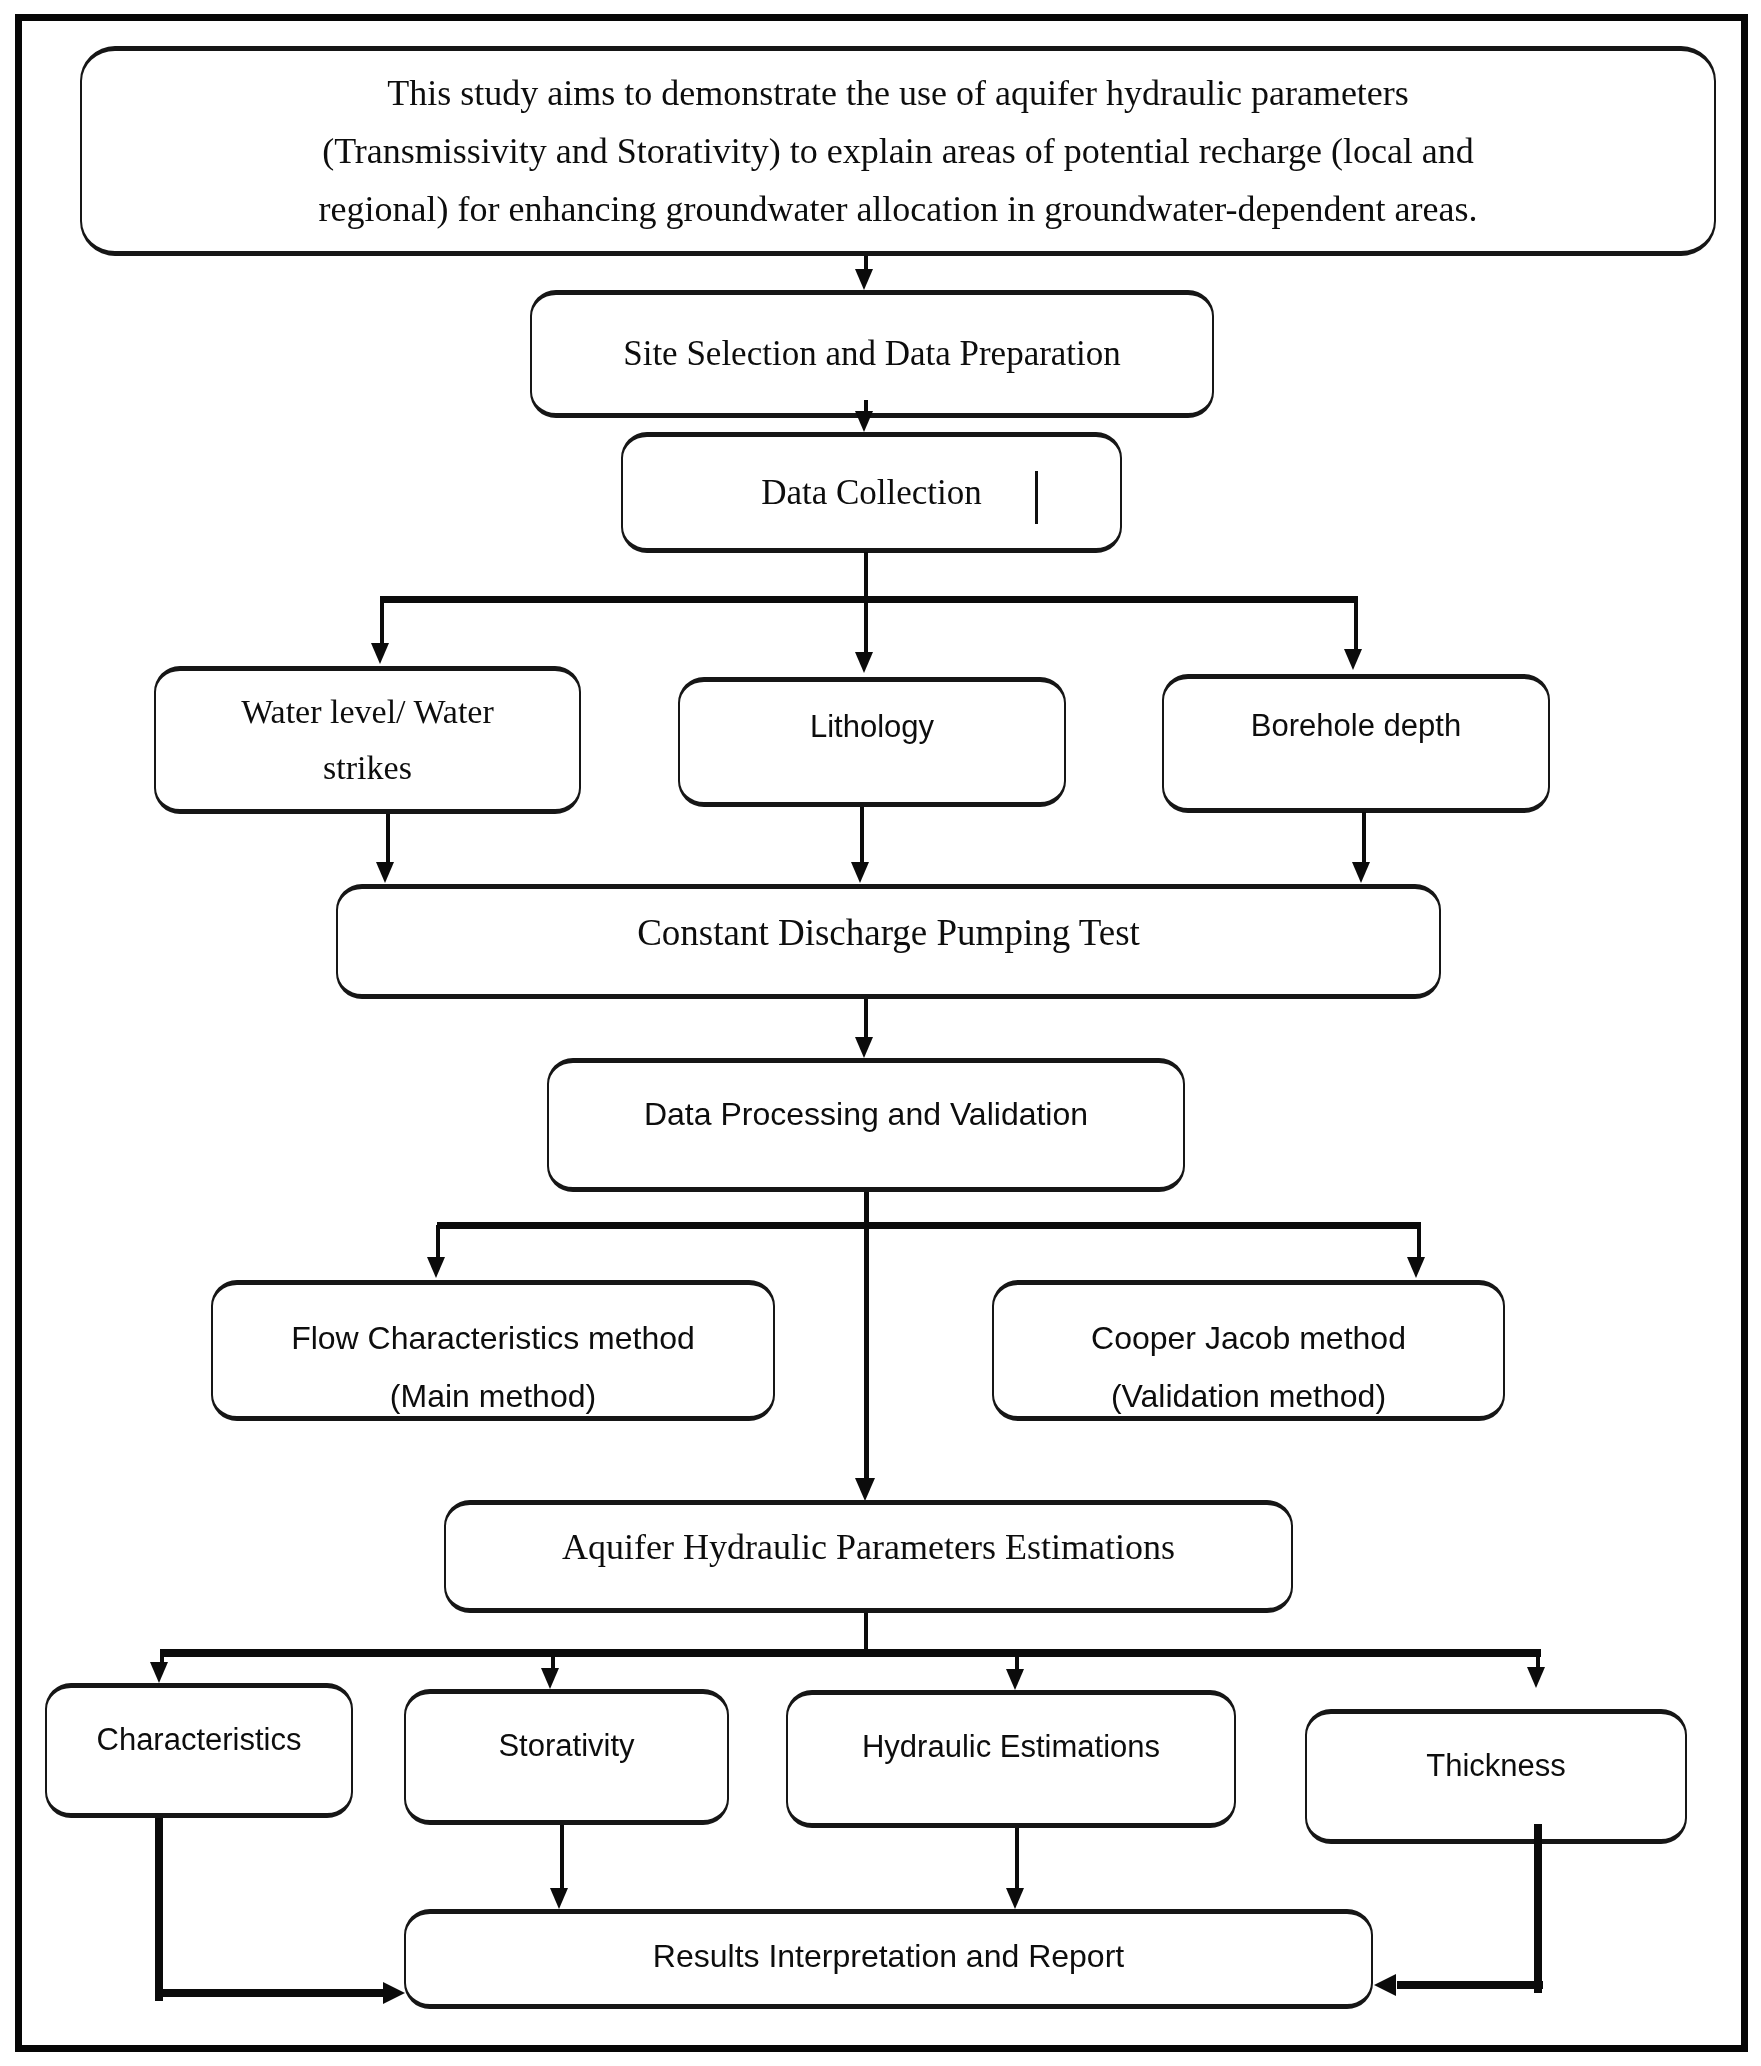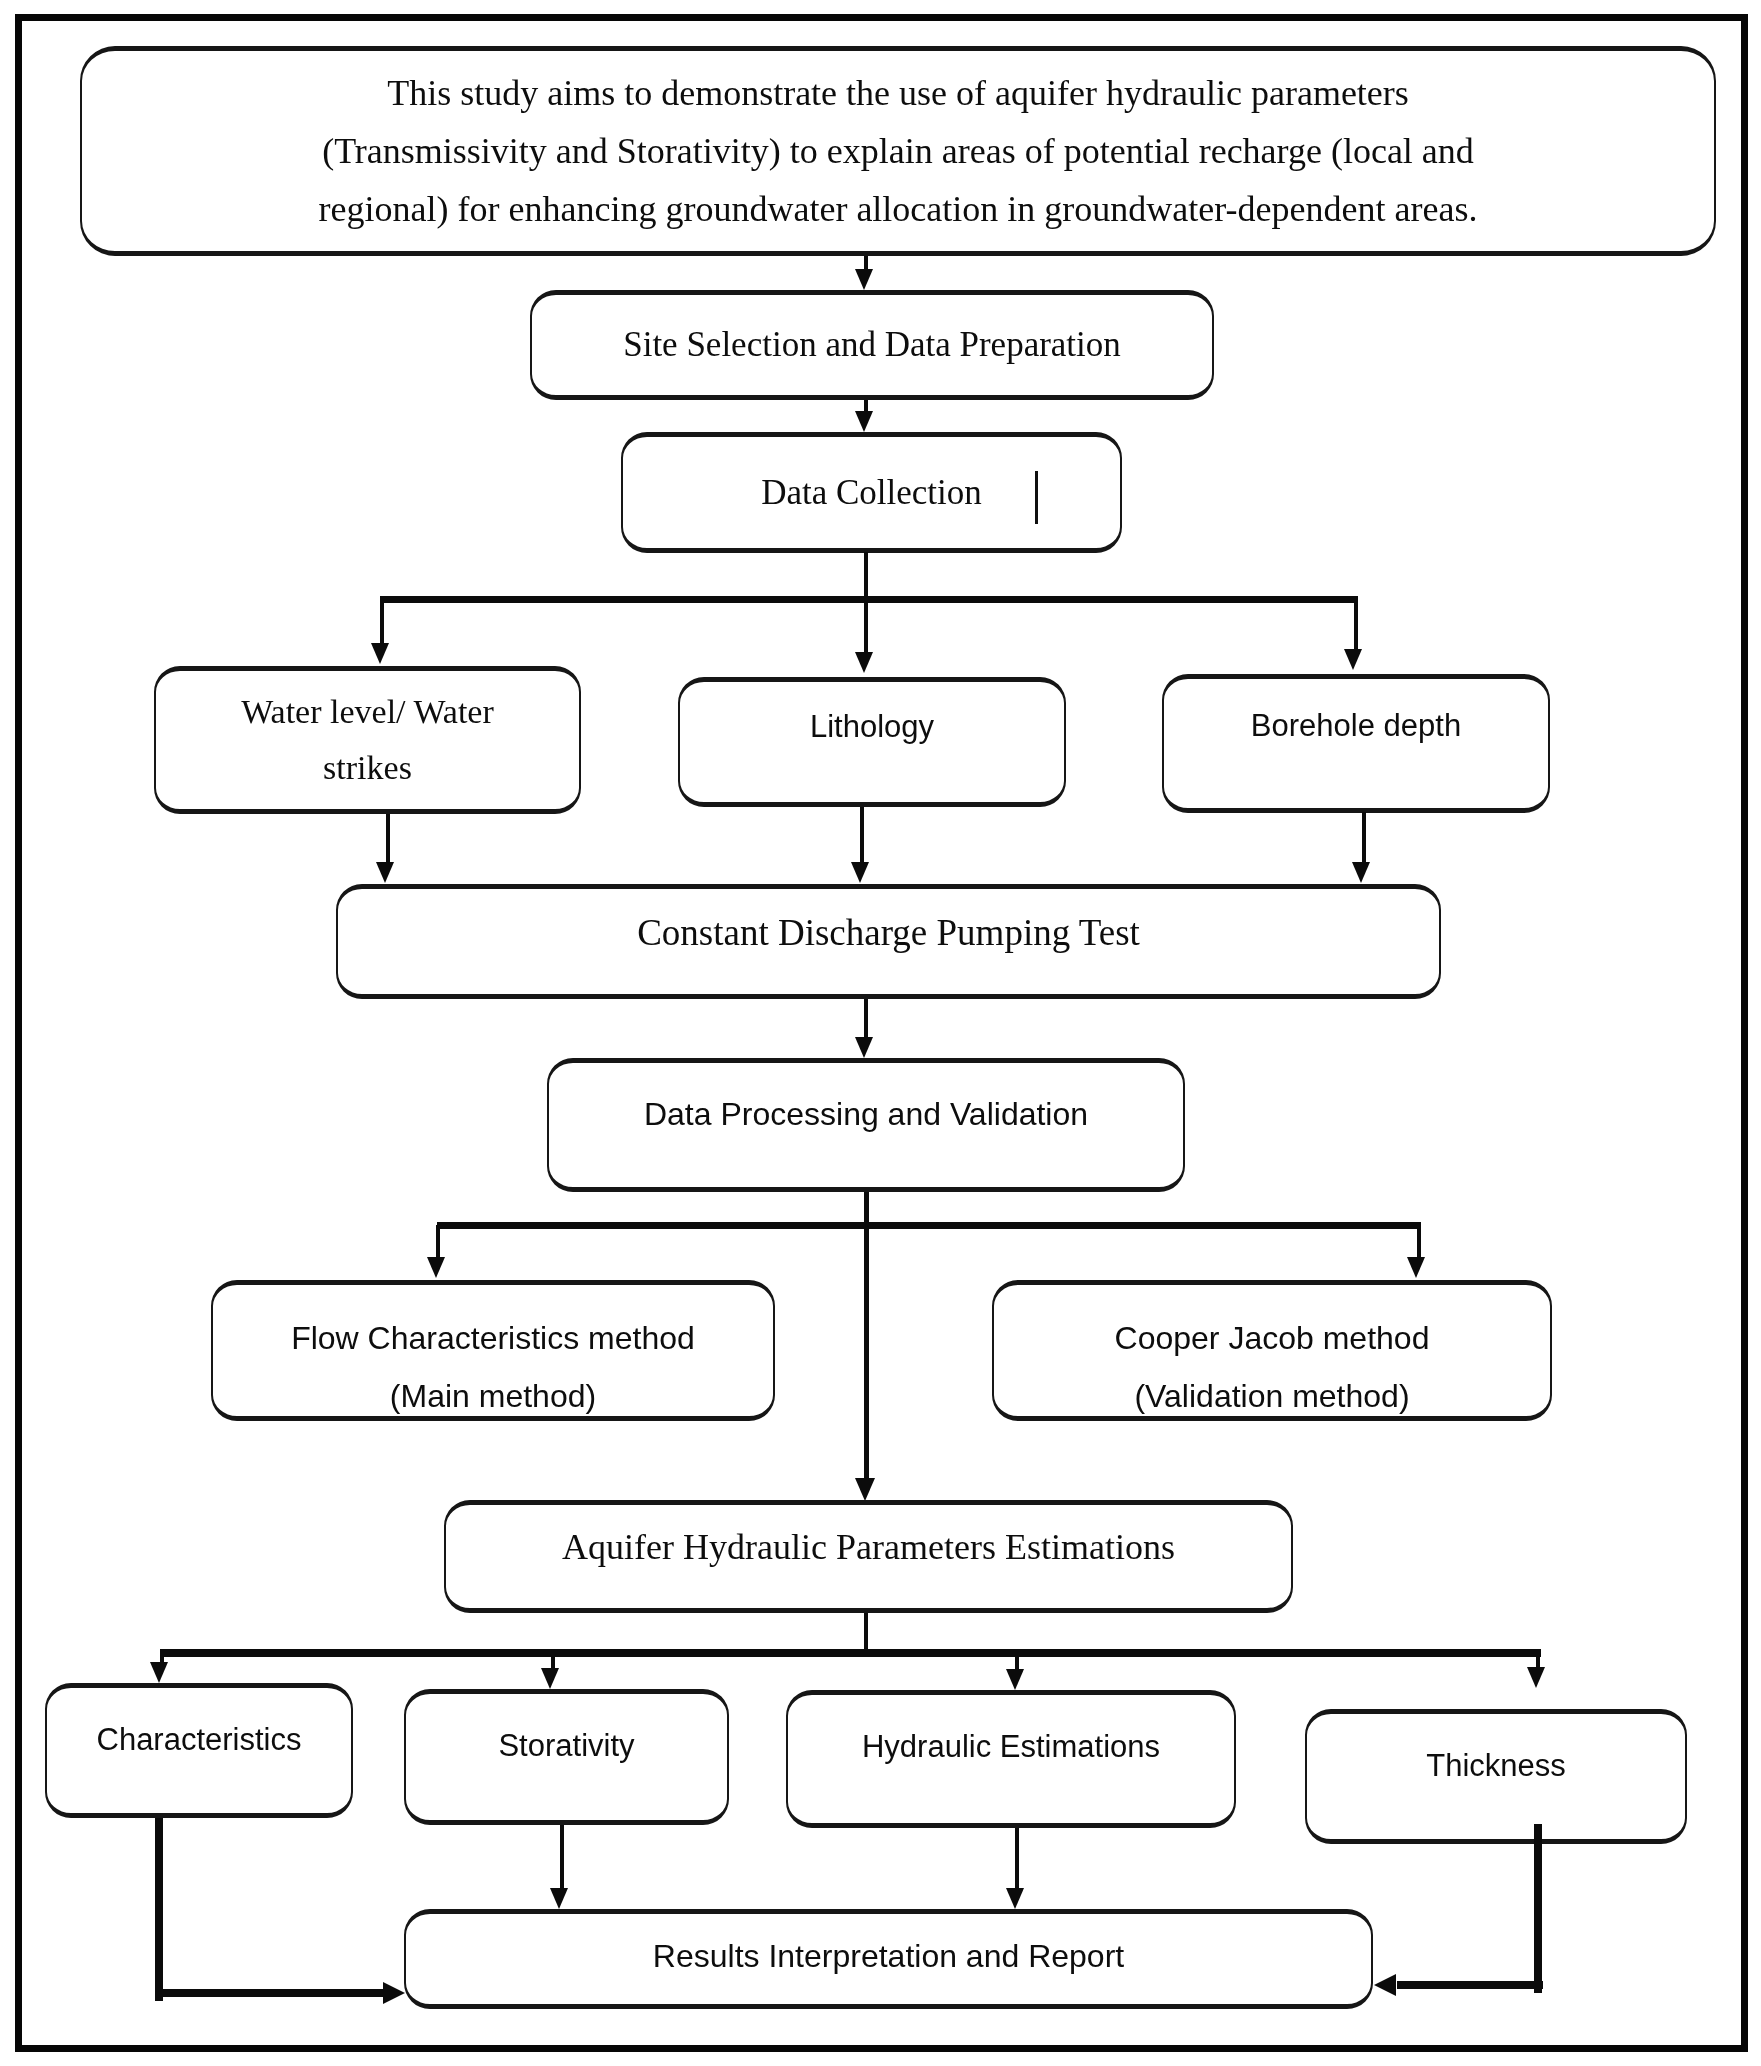--- a/index.html
+++ b/index.html
@@ -30,30 +30,30 @@
   .ah-r{position:absolute;width:0;height:0;
         border-top:11.2px solid transparent;border-bottom:11.2px solid transparent;
         border-left:22.4px solid var(--ink);}
   .ah-l{position:absolute;width:0;height:0;
         border-top:11.2px solid transparent;border-bottom:11.2px solid transparent;
         border-right:22.4px solid var(--ink);}
 
   
   .b-aim  {left:80px;top:46px;width:1636px;height:210px;border-radius:35px;
            font-size:36px;line-height:58px;}
-  .b-site {left:530px;top:290px;width:684px;height:110px;font-size:35px;}
+  .b-site {left:530px;top:290px;width:684px;height:128px;font-size:35px;}
   .b-data {left:621px;top:432px;width:501px;height:121px;font-size:35px;}
   .cursor {position:absolute;left:412px;top:34px;width:2.8px;height:53px;background:#101010;}
   .b-water{left:154px;top:666px;width:427px;height:148px;font-size:34px;line-height:56px;}
   .b-lith {left:678px;top:677px;width:388px;height:130px;font-size:31px;padding-top:27px;}
   .b-bore {left:1162px;top:674px;width:388px;height:139px;font-size:31px;padding-top:29px;}
   .b-const{left:336px;top:884px;width:1105px;height:115px;font-size:37px;padding-top:22.4px;}
   .b-proc {left:547px;top:1058px;width:638px;height:134px;font-size:32px;padding-top:33px;}
   .b-flow {left:211px;top:1280px;width:564px;height:141px;font-size:32px;line-height:58px;padding-top:23.6px;}
-  .b-coop {left:992px;top:1280px;width:560px;height:141px;font-size:32px;line-height:58px;padding-top:23.6px;}
+  .b-coop {left:992px;top:1280px;width:513px;height:141px;font-size:32px;line-height:58px;padding-top:23.6px;}
   .b-aqui {left:444px;top:1500px;width:849px;height:113px;font-size:36px;padding-top:21px;}
   .b-tran {left:45px;top:1683px;width:308px;height:135px;font-size:31px;padding-top:34px;}
   .b-stor {left:404px;top:1689px;width:325px;height:136px;font-size:31px;padding-top:34px;}
   .b-hydr {left:786px;top:1690px;width:450px;height:138px;font-size:31px;padding-top:34px;}
   .b-thic {left:1305px;top:1689px;width:382px;height:135px;font-size:31px;padding-top:34px;margin-top:20px;}
   .b-resu {left:404px;top:1909px;width:969px;height:100px;font-size:32px;padding-top:23.6px;}
 </style>
 </head>
 <body>
 

